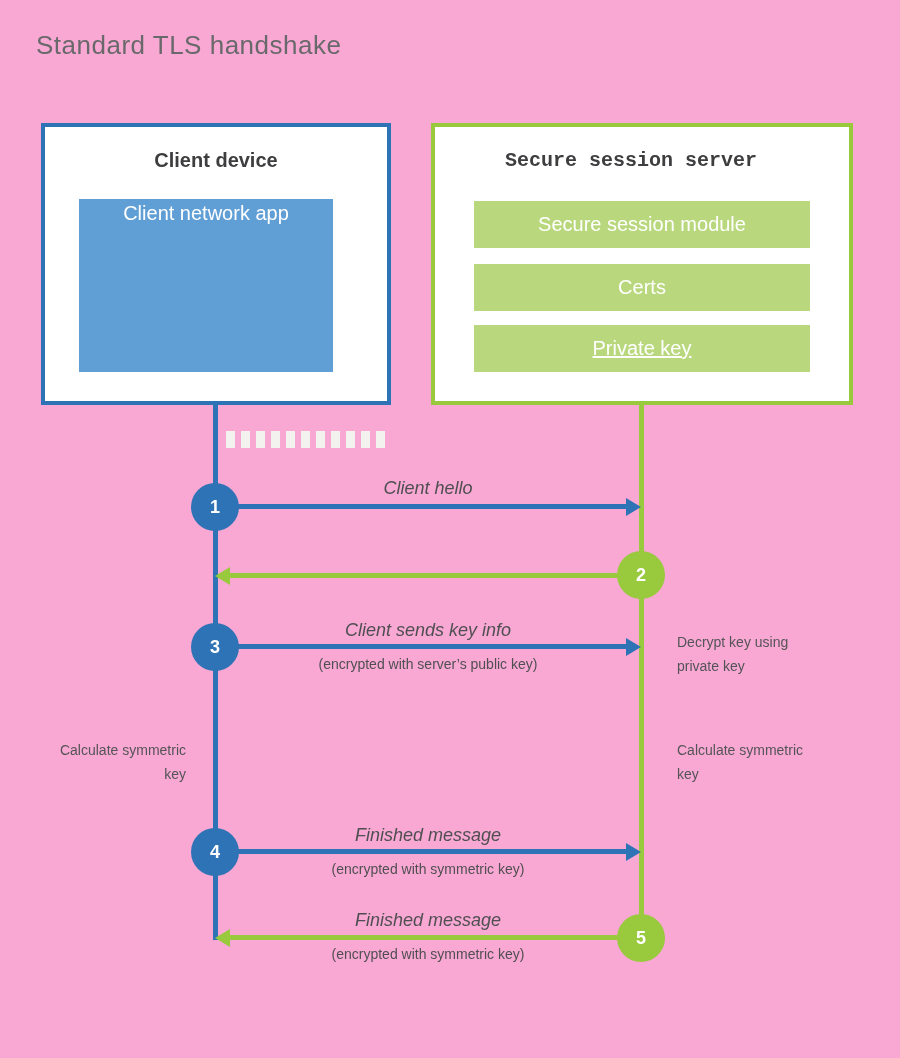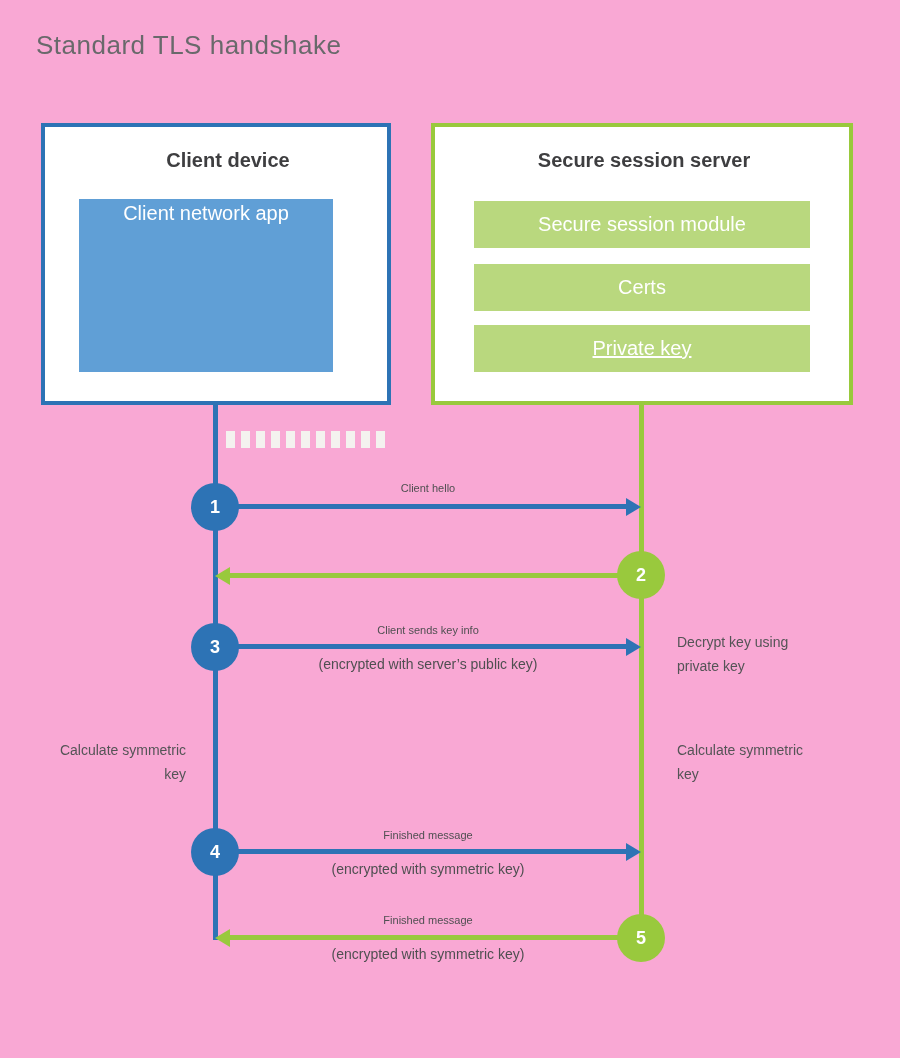--- a/index.html
+++ b/index.html
@@ -34,22 +34,22 @@
   .server-box { left: 431px; width: 422px; border: 4px solid var(--green-stroke); }
 
   .actor-title {
     position: absolute;
     top: 149px;
     font-size: 20px;
     font-weight: 700;
     color: var(--heading-dark);
     text-align: center;
   }
-  .client-title { left: 41px; width: 350px; margin-left: 12px; }
-  .server-title { left: 433px; width: 422px; }
+  .client-title { left: 41px; width: 350px; }
+  .server-title { left: 420px; width: 422px; font-family: Liberation Mono, monospace; }
 
   .client-app {
     position: absolute;
     left: 79px; top: 199px;
     width: 254px; height: 173px;
     background: var(--blue-fill);
     display: flex; justify-content: center;
     color: #ffffff; font-size: 20px; line-height: 28px;
     text-align: center;
   }
@@ -94,21 +94,21 @@
   .line-4 { top: 849px; } .head-4 { top: 843px; }
   .line-5 { top: 935px; } .head-5 { top: 929px; }
 
   
   .msg-label, .msg-sublabel {
     position: absolute;
     left: 215px; width: 426px;
     text-align: center;
     color: var(--label-gray);
   }
-  .msg-label { font-size: 11px; line-height: 22px; }
+  .msg-label { font-size: 18px; line-height: 22px; font-style: italic; }
   .msg-sublabel { font-size: 14px; line-height: 18px; }
   .label-1 { top: 477px; }
   .label-2 { top: 549px; }
   .label-3 { top: 619px; } .sublabel-3 { top: 655px; }
   .label-4 { top: 824px; } .sublabel-4 { top: 860px; }
   .label-5 { top: 909px; } .sublabel-5 { top: 945px; }
 
   
   .step-circle {
     position: absolute;

